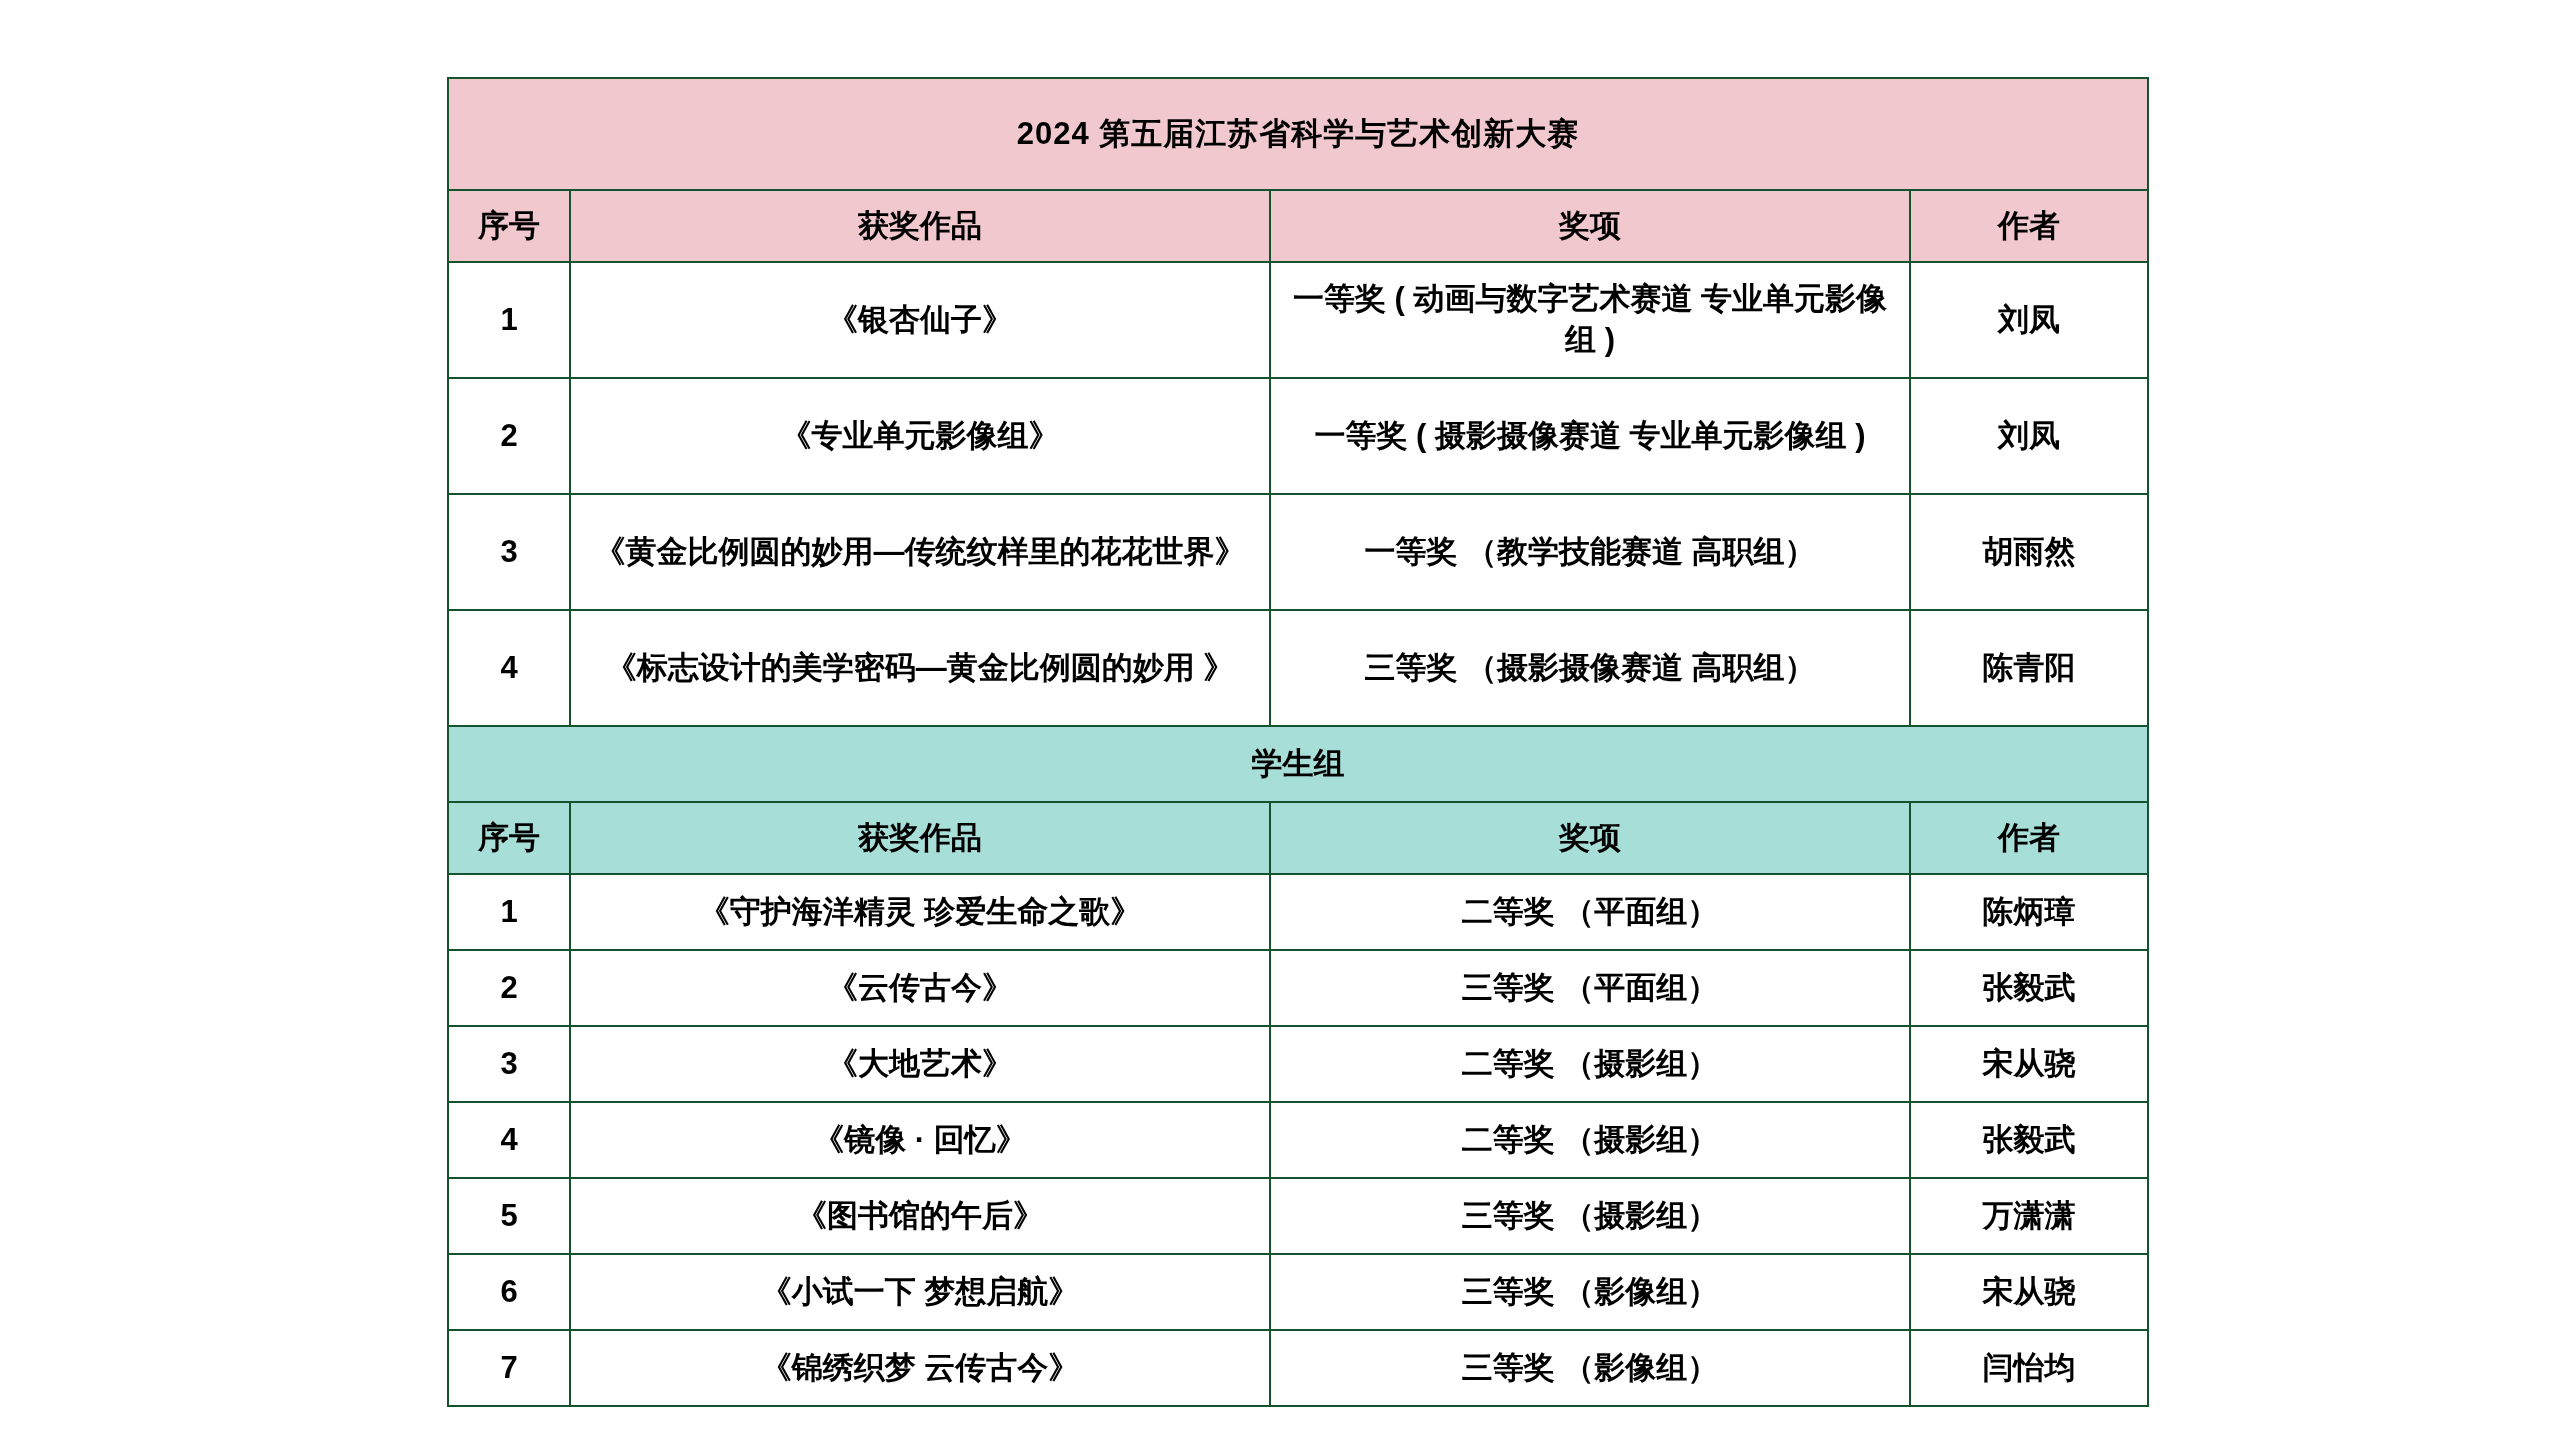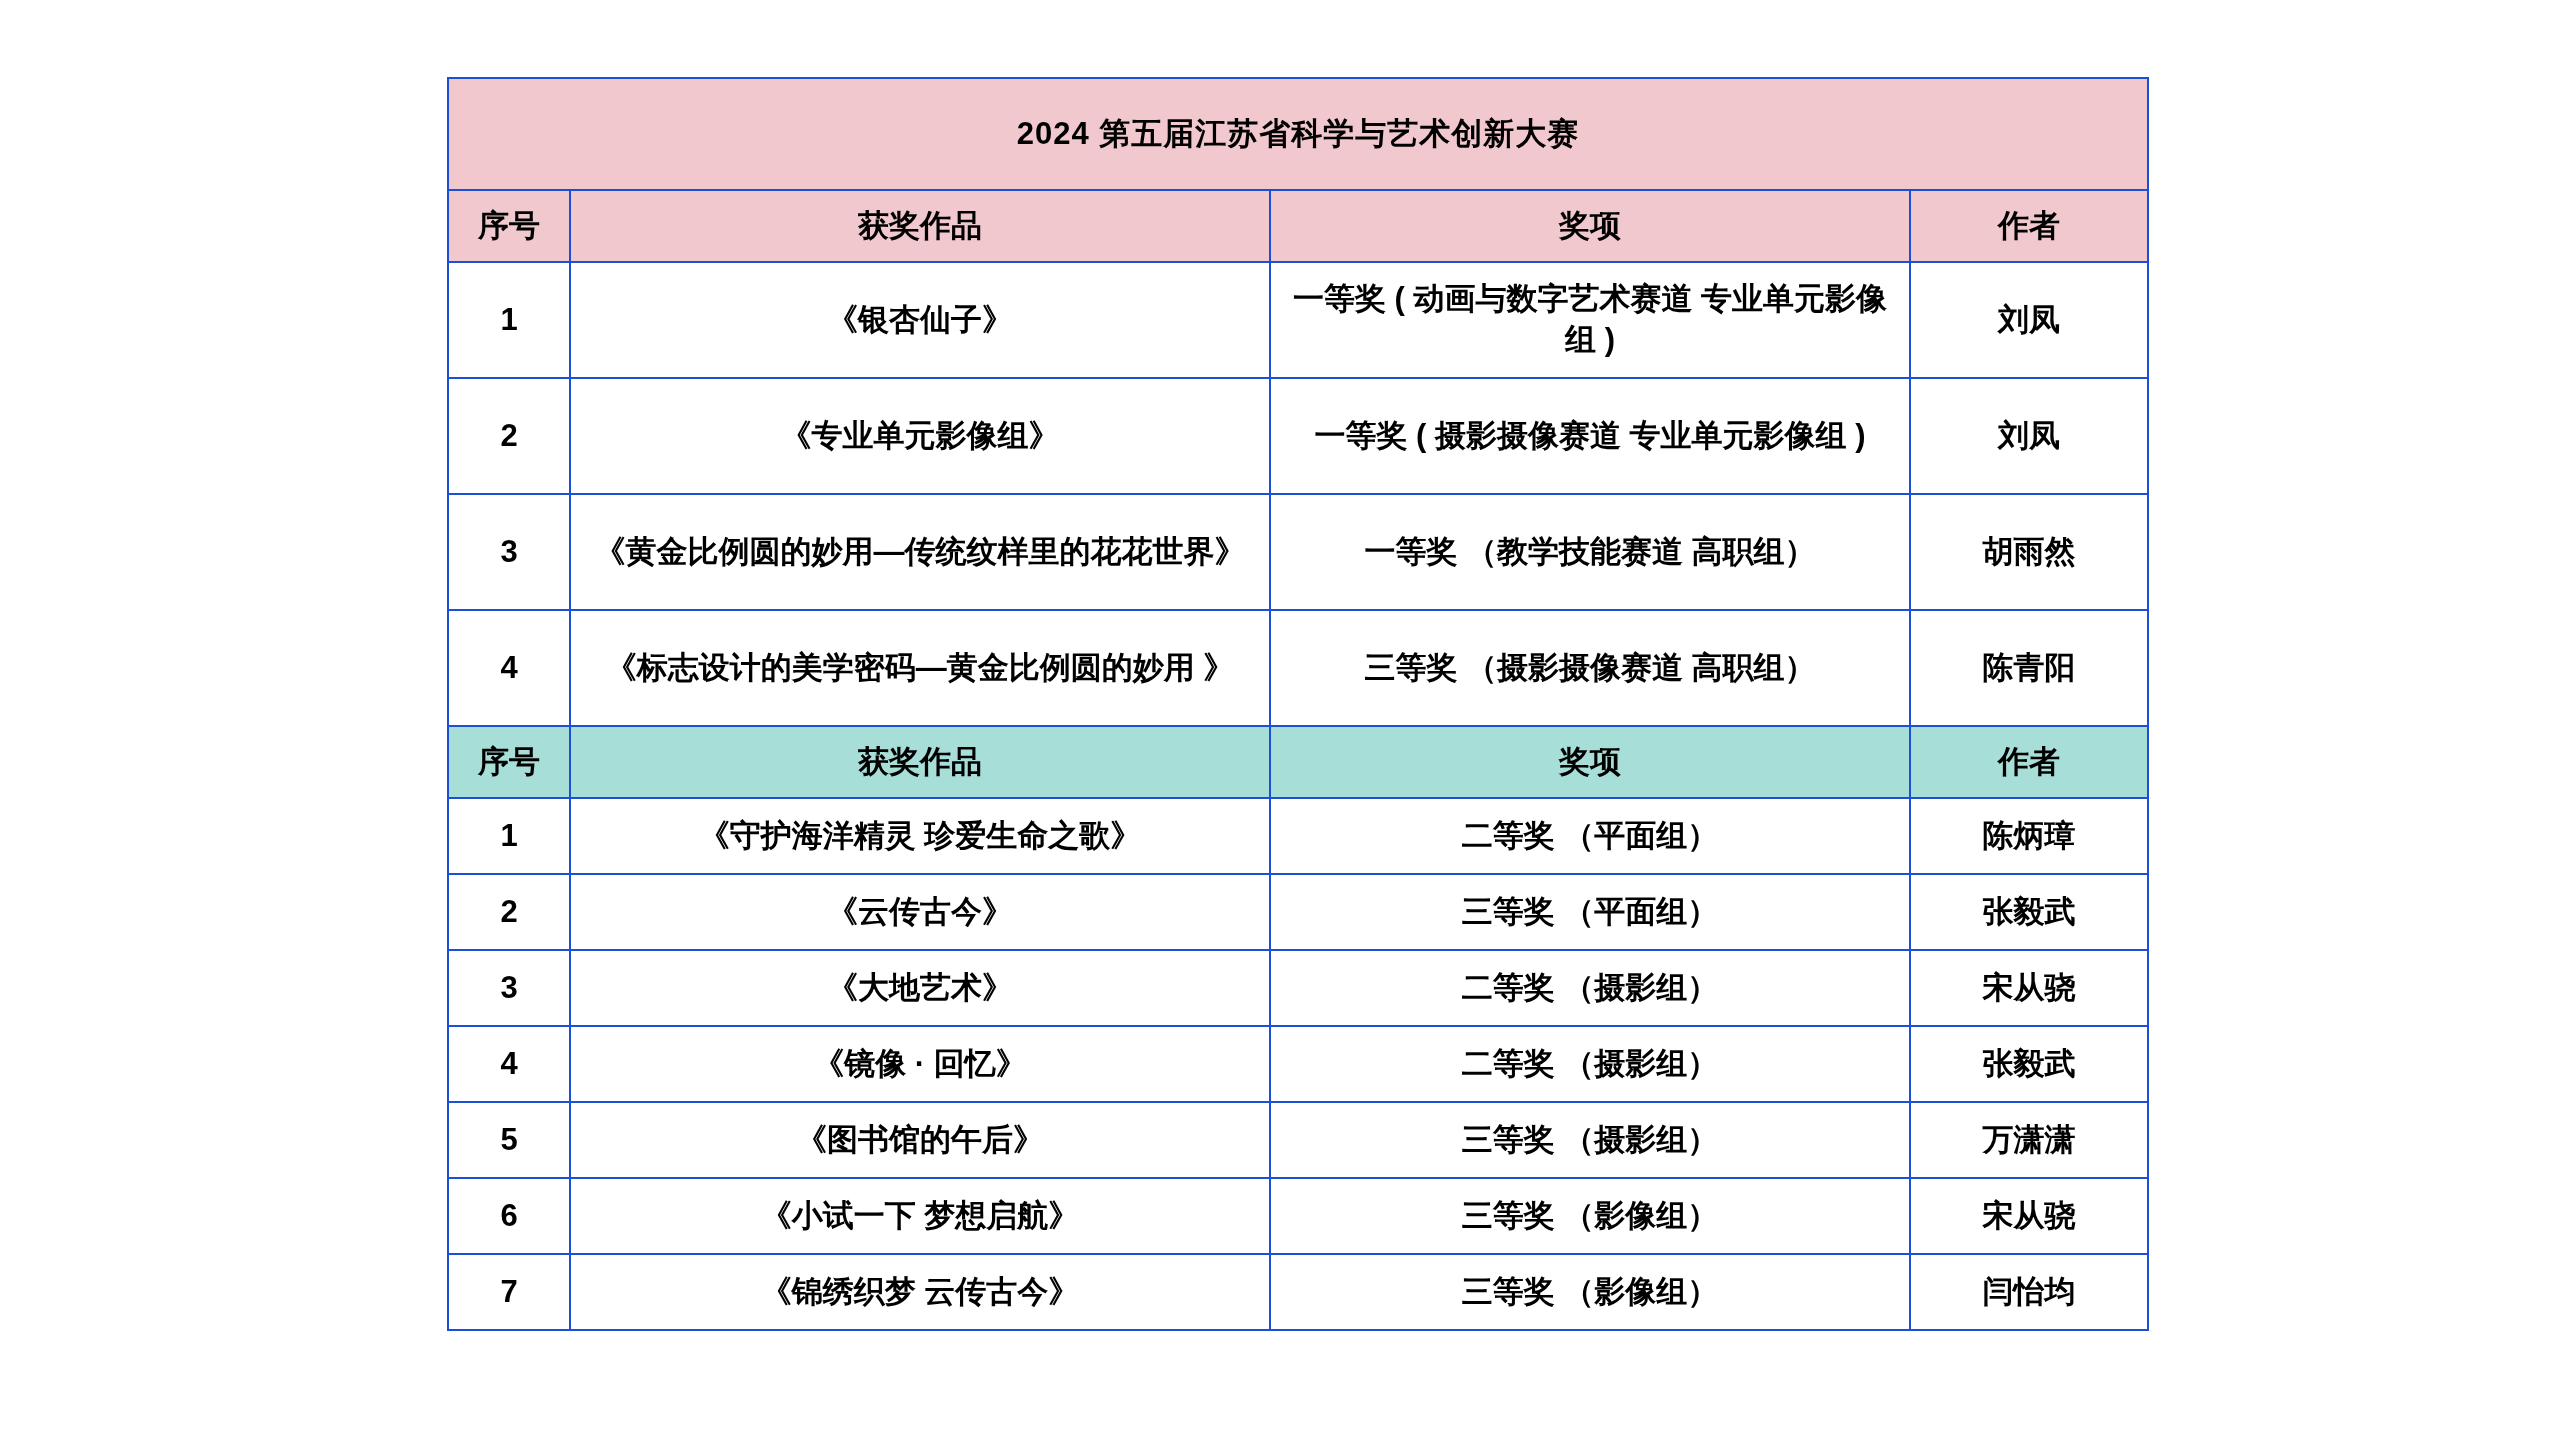--- a/index.html
+++ b/index.html
@@ -22,21 +22,21 @@
   #award-table {
     position: absolute;
     left: 447px;
     top: 77px;
     width: 1700px;
     border-collapse: collapse;
     table-layout: fixed;
     background: #ffffff;
   }
   #award-table td {
-    border: 2px solid #1d4ed8;
+    border: 2px solid #14532d;
     padding: 6px 10px;
     font-size: 31px;
     color: #000000;
     text-align: center;
     vertical-align: middle;
     line-height: 1.32;
     font-weight: bold;
   }
   .title-cell {
     background: #f0c8cd;
@@ -128,20 +128,23 @@
         <td>一等奖 （教学技能赛道 高职组）</td>
         <td class="author-cell">胡雨然</td>
       </tr>
       <tr class="teacher-row">
         <td class="num-cell">4</td>
         <td>《标志设计的美学密码—黄金比例圆的妙用 》</td>
         <td>三等奖 （摄影摄像赛道 高职组）</td>
         <td class="author-cell">陈青阳</td>
       </tr>
 
+      <tr>
+        <td class="group-student" colspan="4">学生组</td>
+      </tr>
       <tr class="head-student">
         <td>序号</td>
         <td>获奖作品</td>
         <td>奖项</td>
         <td>作者</td>
       </tr>
 
       <tr class="student-row">
         <td class="num-cell">1</td>
         <td>《守护海洋精灵 珍爱生命之歌》</td>

